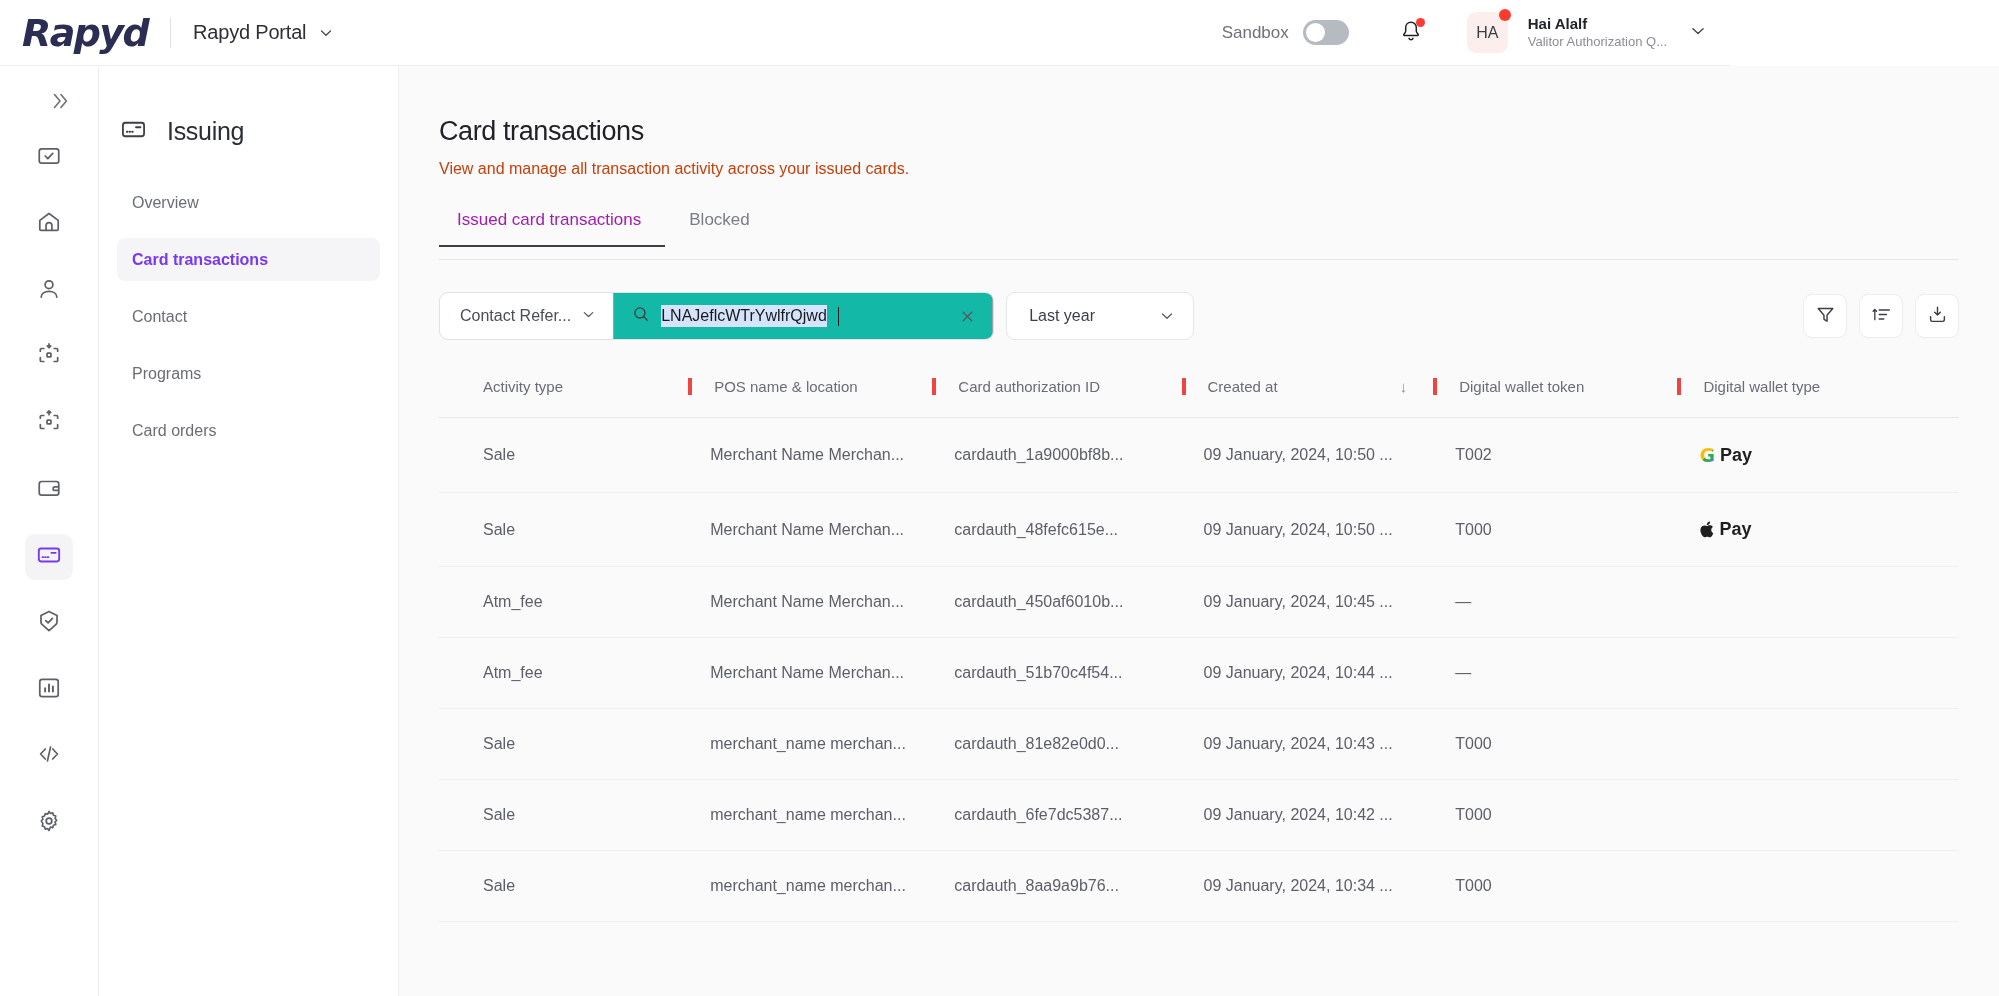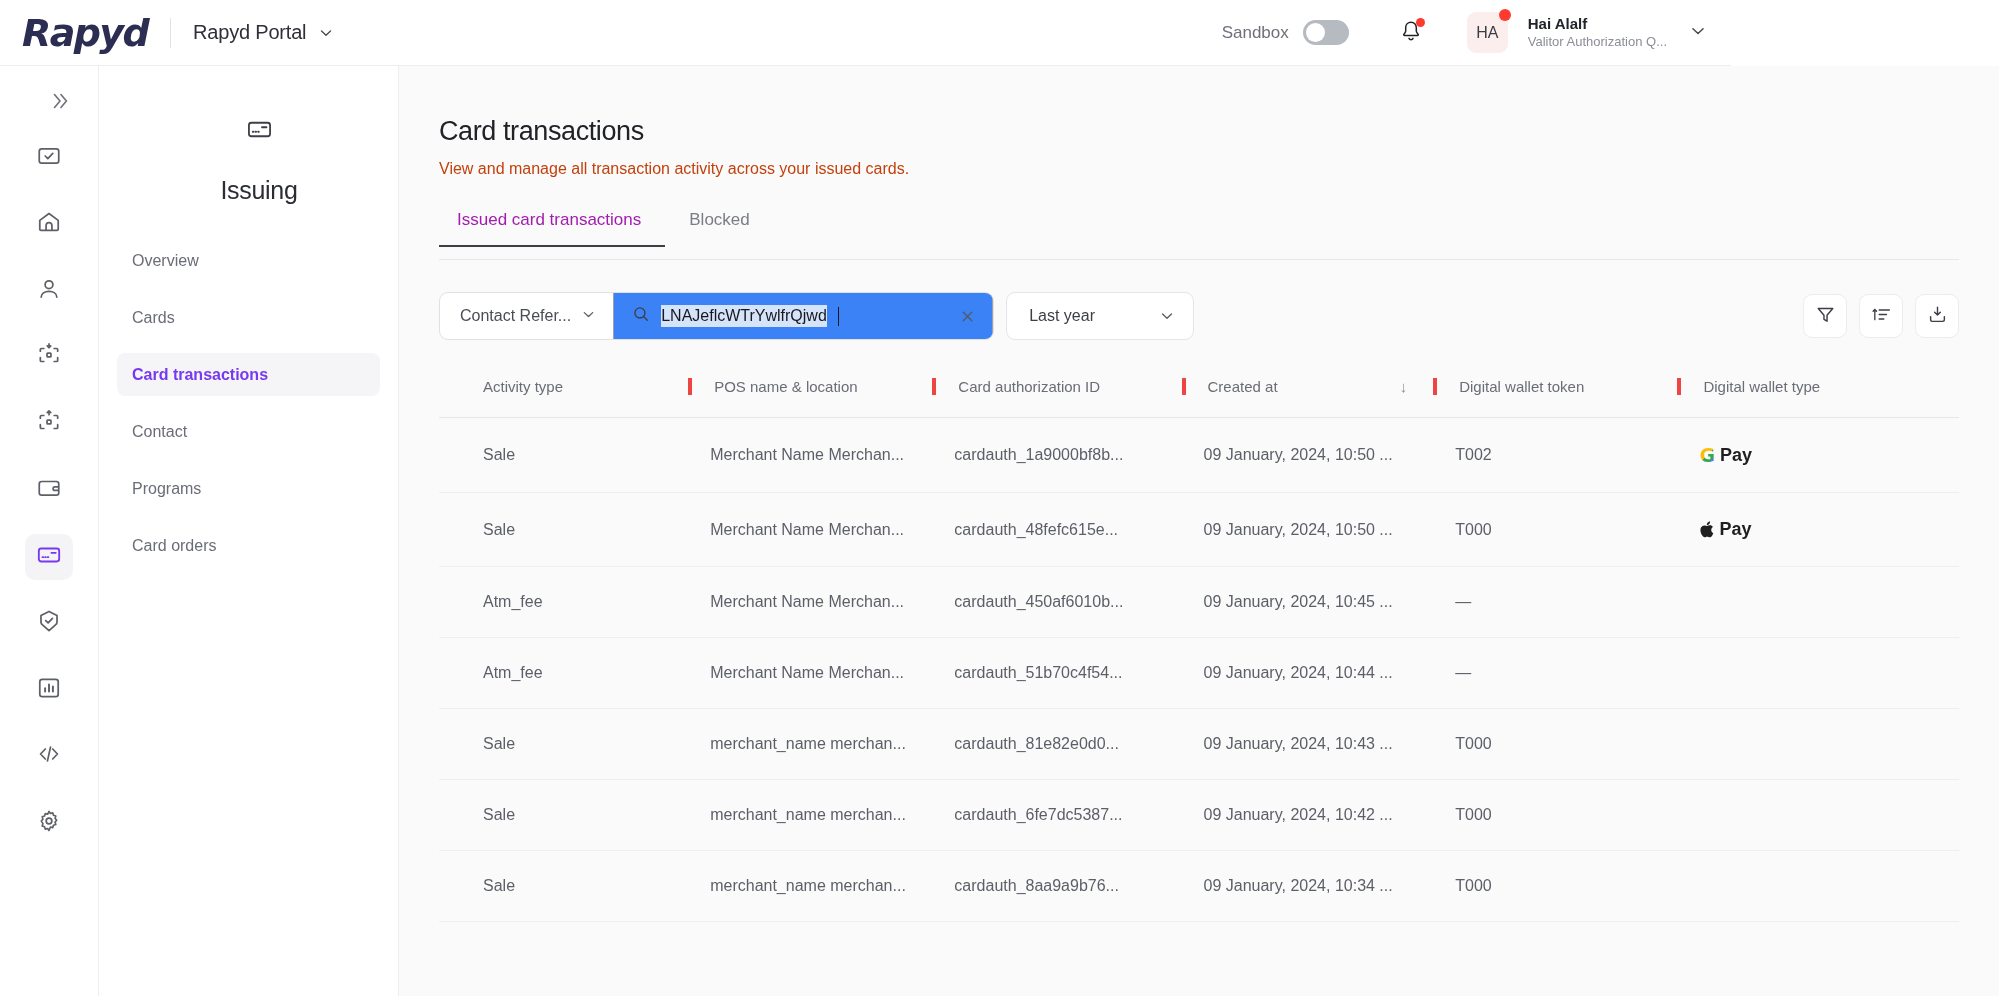--- a/index.html
+++ b/index.html
@@ -82,22 +82,22 @@
   .rail-item.active { background: #f4f4f6; color: #7738f0; }
   .rail-bottom { margin-bottom: 150px; }
 
   
   #sidebar {
     position: absolute; top: 66px; left: 99px; width: 300px; height: 930px;
     background: #ffffff; border-right: 1px solid #eceef1;
     padding-top: 50px; z-index: 15;
   }
   .side-head {
-    display: flex; align-items: center; gap: 29px;
-    padding-left: 21px; margin-bottom: 34px; flex-direction: column;
+    display: flex; align-items: center; gap: 20px;
+    padding-left: 21px; margin-bottom: 34px;
   }
   .side-head-title { font-size: 25px; color: #2b2d35; font-weight: 400; letter-spacing: -0.3px;}
   .side-item {
     height: 43px; margin: 0 18px 14px 18px; padding-left: 15px;
     display: flex; align-items: center; border-radius: 8px;
     font-size: 16px; color: #6a6d76; cursor: pointer;
   }
   .side-item.active { background: #f5f5f7; color: #7738f0; font-weight: 600; }
 
   
@@ -137,21 +137,21 @@
     overflow: hidden;
   }
   .ref-select {
     display: flex; align-items: center; gap: 10px;
     height: 46px; padding: 0 18px 0 20px; font-size: 16px; color: #4a4d55;
     cursor: pointer; white-space: nowrap;
   }
   .search-box {
     display: flex; align-items: center; gap: 11px;
     height: 64px; width: 380px; padding: 0 16px 0 18px;
-    border: 1.6px solid #9ea1a8; border-radius: 9px; background: #3b82f6;
+    border: 1.6px solid #9ea1a8; border-radius: 9px; background: #14b8a6;
     margin-left: -1px;
   }
   .search-text {
     font-size: 16px; color: #18191d; background: #d6e4fb;
     padding: 2px 0; white-space: nowrap;
   }
   .caret-bar {
     display: inline-block; width: 1.5px; height: 19px; background: #18191d;
     vertical-align: middle;
   }
@@ -364,23 +364,20 @@
         <rect x="2.6" y="6" width="18.8" height="12" rx="2.2" stroke="#3c3f46" stroke-width="1.6"></rect>
         <path d="M14.2 10h4" stroke="#3c3f46" stroke-width="1.6" stroke-linecap="round"></path>
         <path d="M6 14h.6M8.4 14H9M10.8 14h.6" stroke="#3c3f46" stroke-width="1.6" stroke-linecap="round"></path>
       </svg>
     </span>
     <span class="side-head-title">Issuing</span>
   </div>
 
   <div class="side-item">
     <span>Overview</span>
-  </div>
-  <div class="side-item">
-    <span>Cards</span>
   </div>
   <div class="side-item active">
     <span>Card transactions</span>
   </div>
   <div class="side-item">
     <span>Contact</span>
   </div>
   <div class="side-item">
     <span>Programs</span>
   </div>

